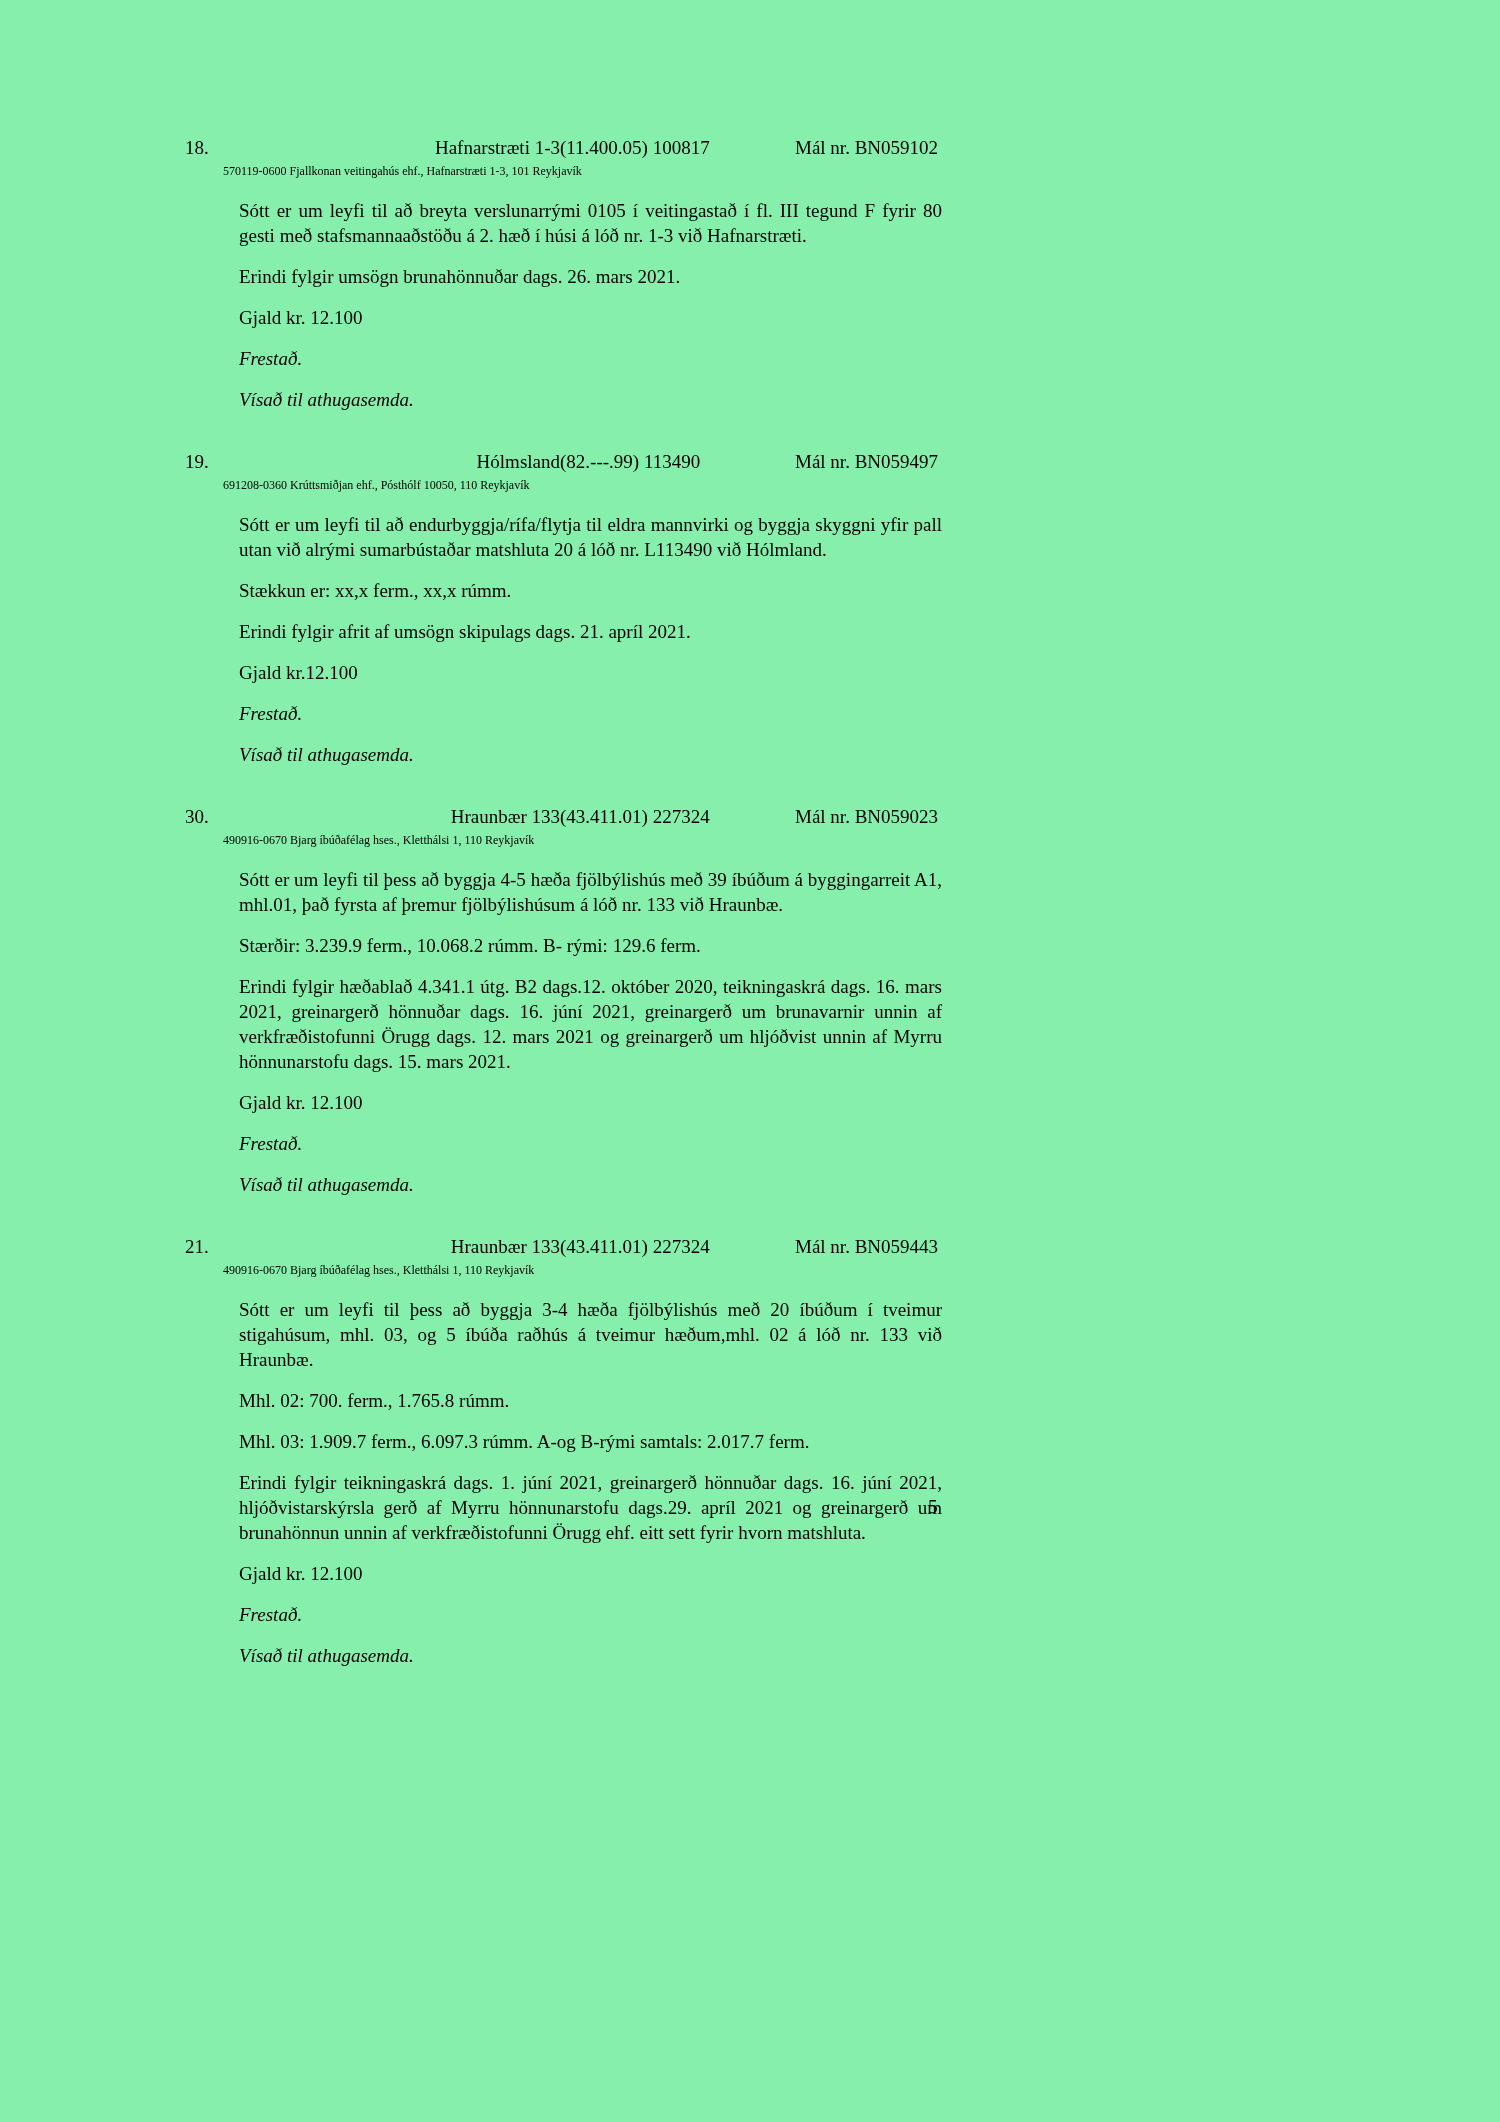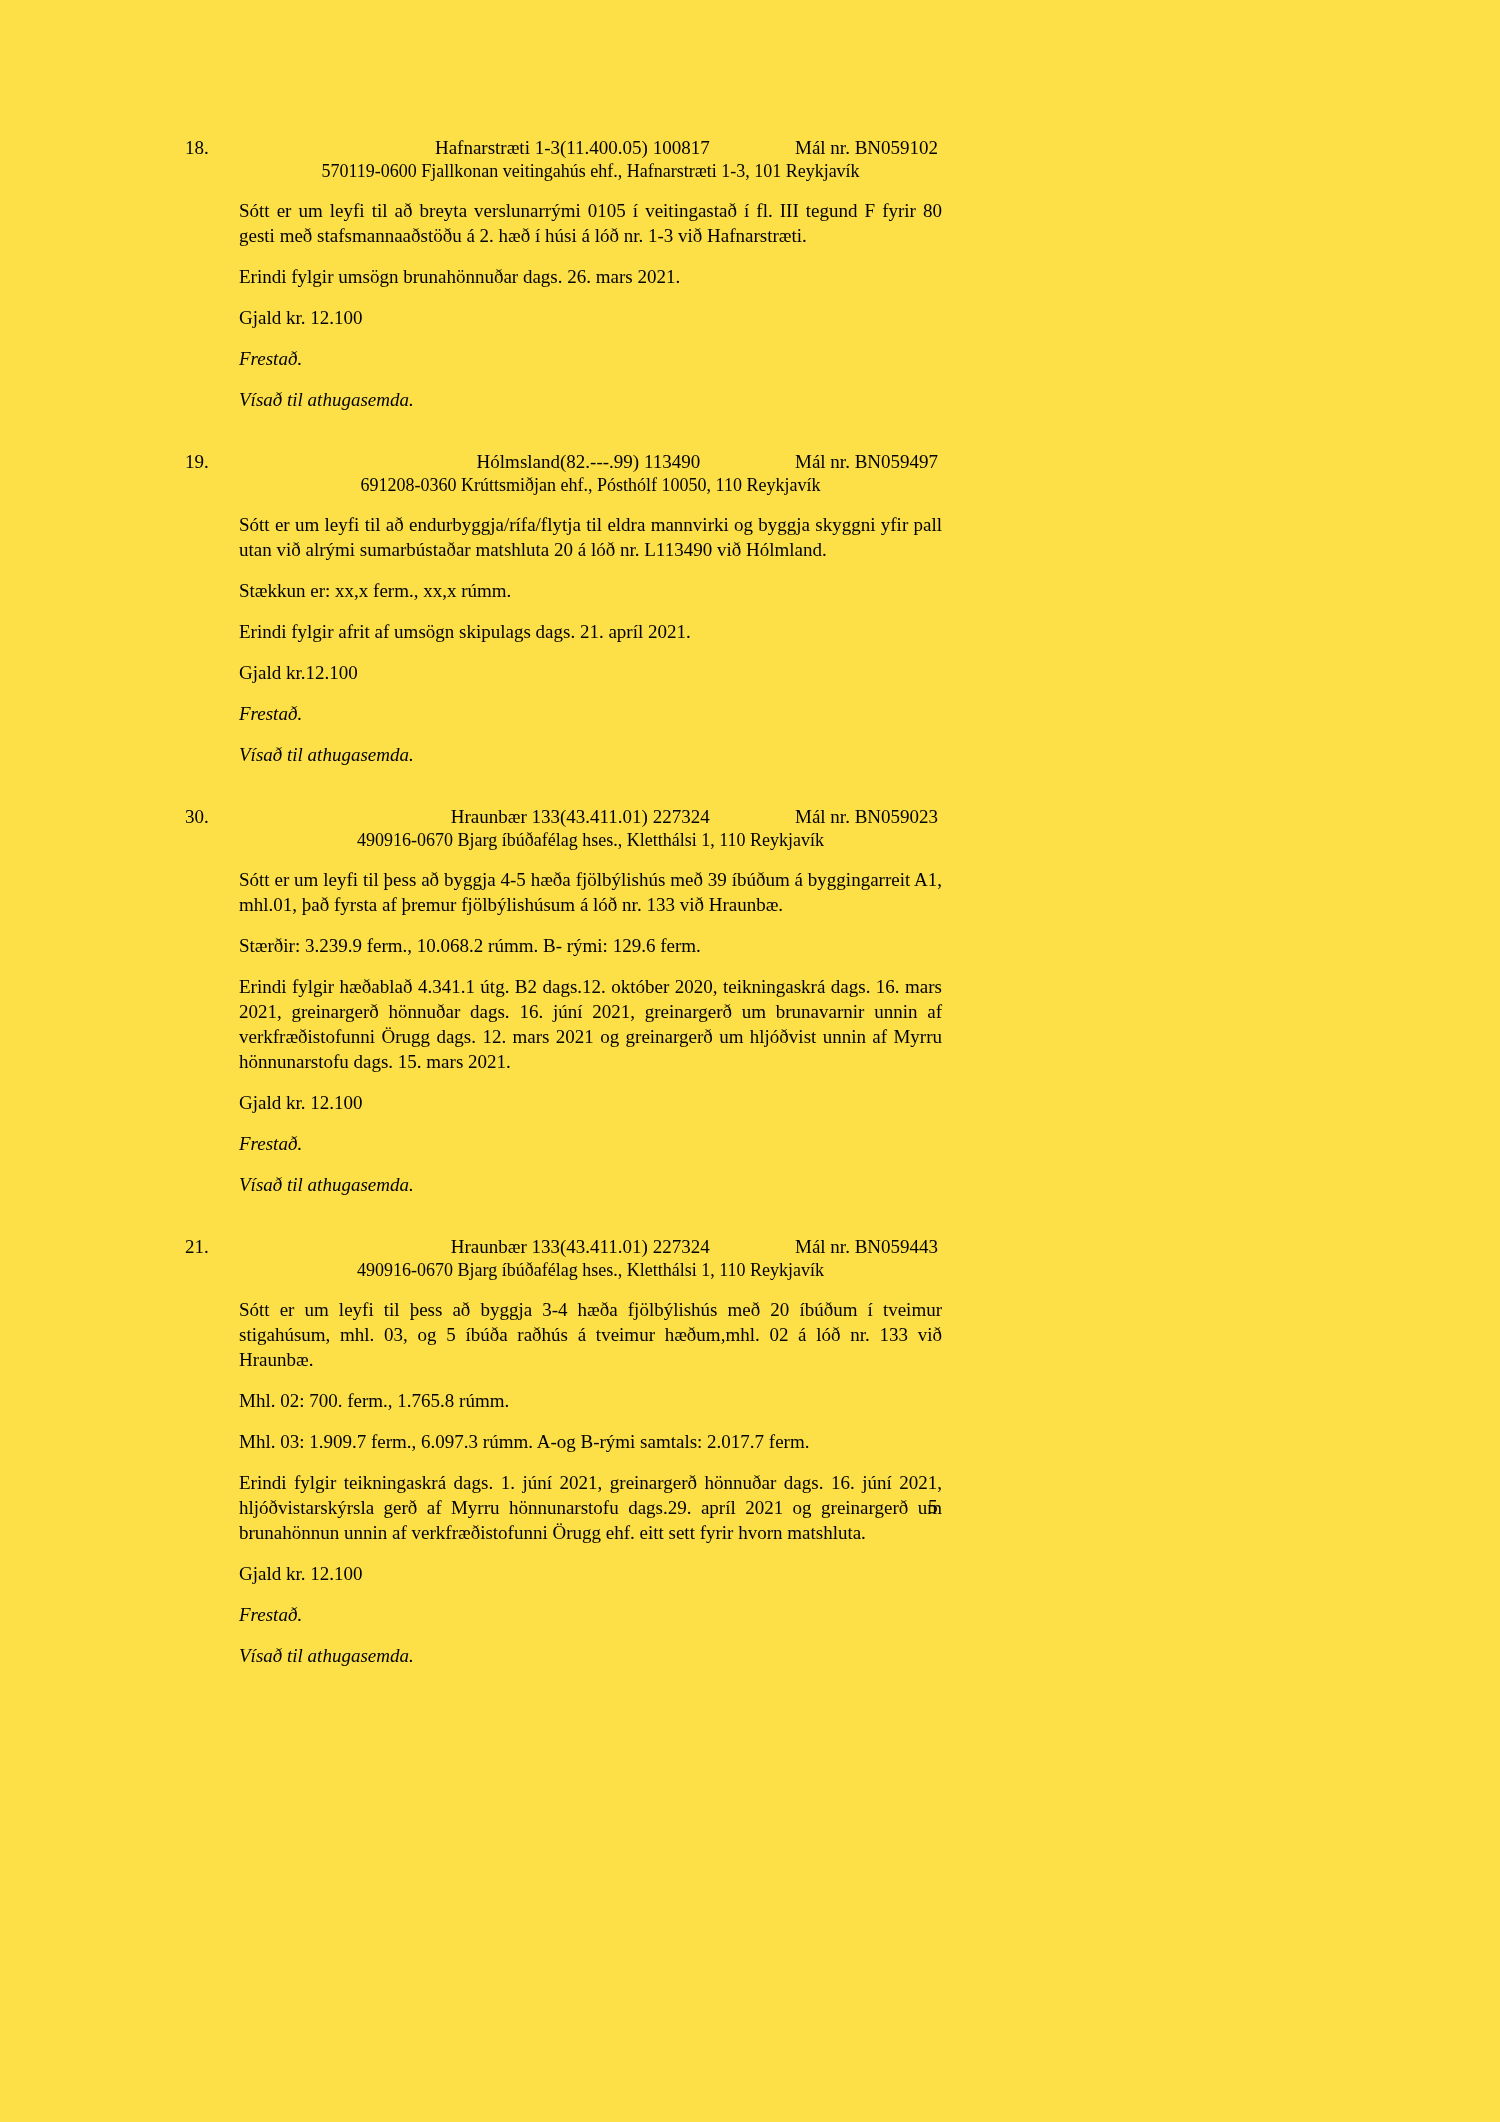--- a/index.html
+++ b/index.html
@@ -1,21 +1,21 @@
 <!DOCTYPE html>
 <html><head>
 <meta charset="utf-8">
 <style>
   * { box-sizing: border-box; }
   html, body { margin: 0; padding: 0; background: #ffffff; }
   .page {
     position: relative;
     width: 1500px;
     height: 2122px;
-    background: #fde047;
+    background: #86efac;
     color: #000000;
     font-family: "Liberation Serif", serif;
     overflow: hidden;
   }
   .content {
     position: absolute;
     left: 185px;
     top: 135px;
     width: 773px;
   }
@@ -26,23 +26,22 @@
     font-size: 19px;
     line-height: 25px;
     align-items: baseline;
   }
   .item-number { }
   .item-title { font-weight: normal; text-align: right; }
   .item-reference { }
   .item-case { }
   .item-applicant {
     margin: 0 0 0 38px;
-    font-size: 18px;
+    font-size: 12px;
     line-height: 22px;
-    text-align: center;
   }
   .item-body { margin-left: 38px; }
   .body-line {
     margin: 16px;
     font-size: 19px;
     line-height: 25px;
     text-align: justify;
   }
   .body-line.italic { font-style: italic; }
   .page-number {

